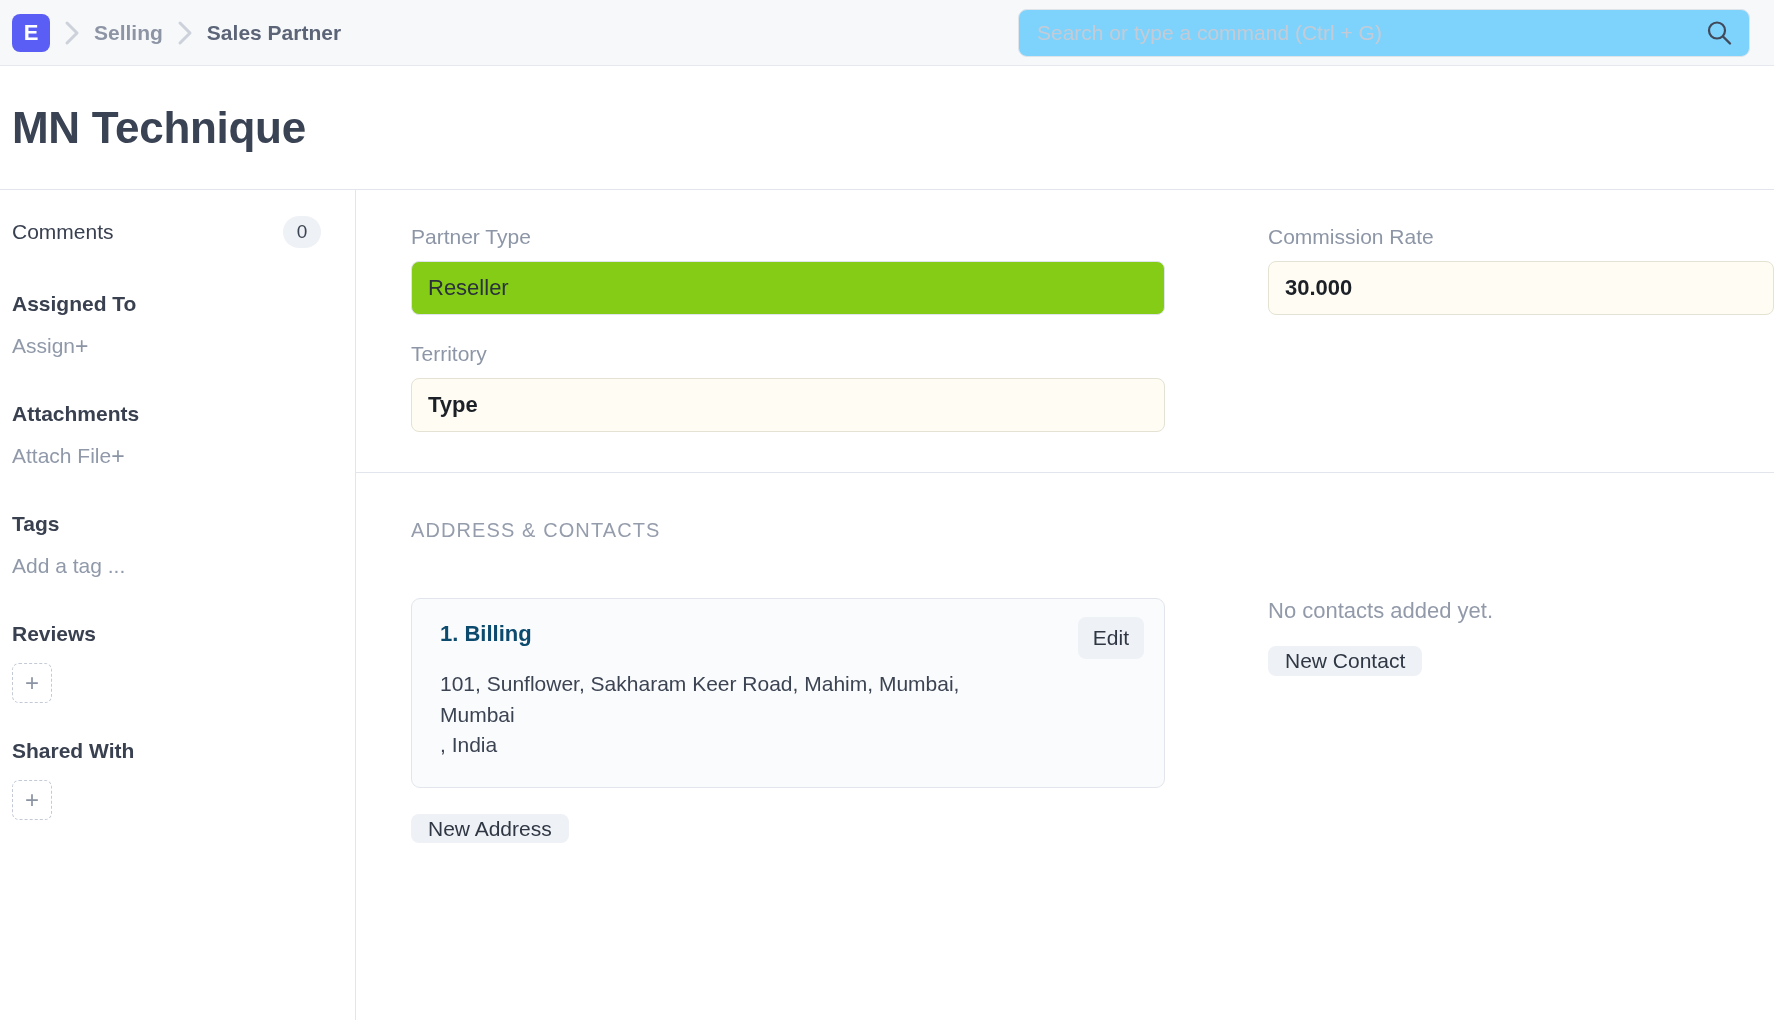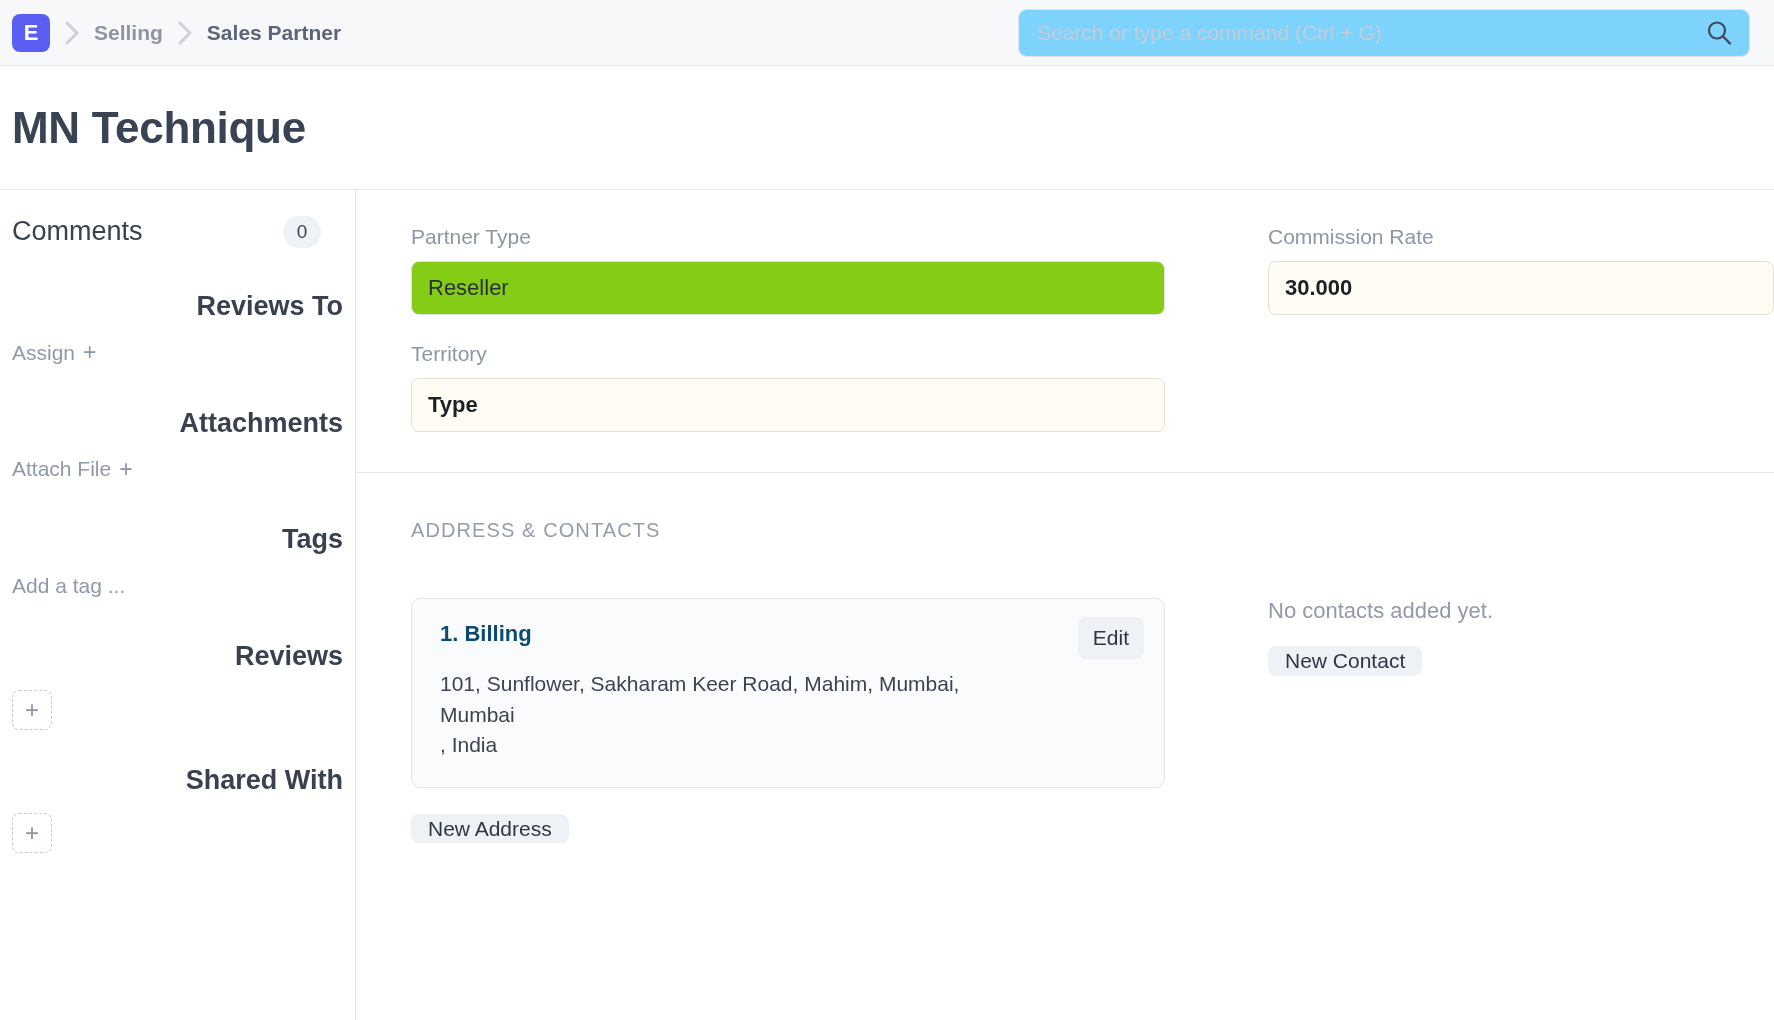--- a/index.html
+++ b/index.html
@@ -104,44 +104,42 @@
     padding: 26px 12px 0 12px;
   }
   .sb-block { margin-bottom: 0; }
   .sb-row-head {
     display: flex;
     align-items: center;
     justify-content: space-between;
     padding-right: 22px;
   }
   .sb-title {
-    font-size: 27px;
+    font-size: 21px;
     font-weight: bold;
     color: #39404f;
     line-height: 1.1;
-    text-align: right;
   }
   .sb-title.plain { font-weight: normal; }
   .sb-count {
     background: #eef1f5;
     color: #3c4453;
     border-radius: 20px;
     min-width: 38px;
     height: 32px;
     display: flex; align-items: center; justify-content: center;
     font-size: 19px;
     padding: 0 11px;
   }
   .sb-action {
     font-size: 21px;
     color: #9099a9;
     margin-top: 19px;
     display: inline-flex;
     align-items: center;
-    gap: 8px;
     cursor: pointer;
   }
   .sb-plus-sign {
     font-size: 23px;
     color: #8b94a4;
     line-height: 1;
     font-weight: 300;
   }
   .sb-gap-lg { height: 44px; }
   .sb-gap-md { height: 36px; }
@@ -304,21 +302,21 @@
     <div class="sb-block">
       <div class="sb-row-head">
         <span class="sb-title plain">Comments</span>
         <span class="sb-count">0</span>
       </div>
     </div>
 
     <div class="sb-gap-lg"></div>
 
     <div class="sb-block">
-      <div class="sb-title">Reviews To</div>
+      <div class="sb-title">Assigned To</div>
       <div class="sb-action">
         <span>Assign</span>
         <span class="sb-plus-sign">+</span>
       </div>
     </div>
 
     <div class="sb-gap-lg"></div>
 
     <div class="sb-block">
       <div class="sb-title">Attachments</div>

